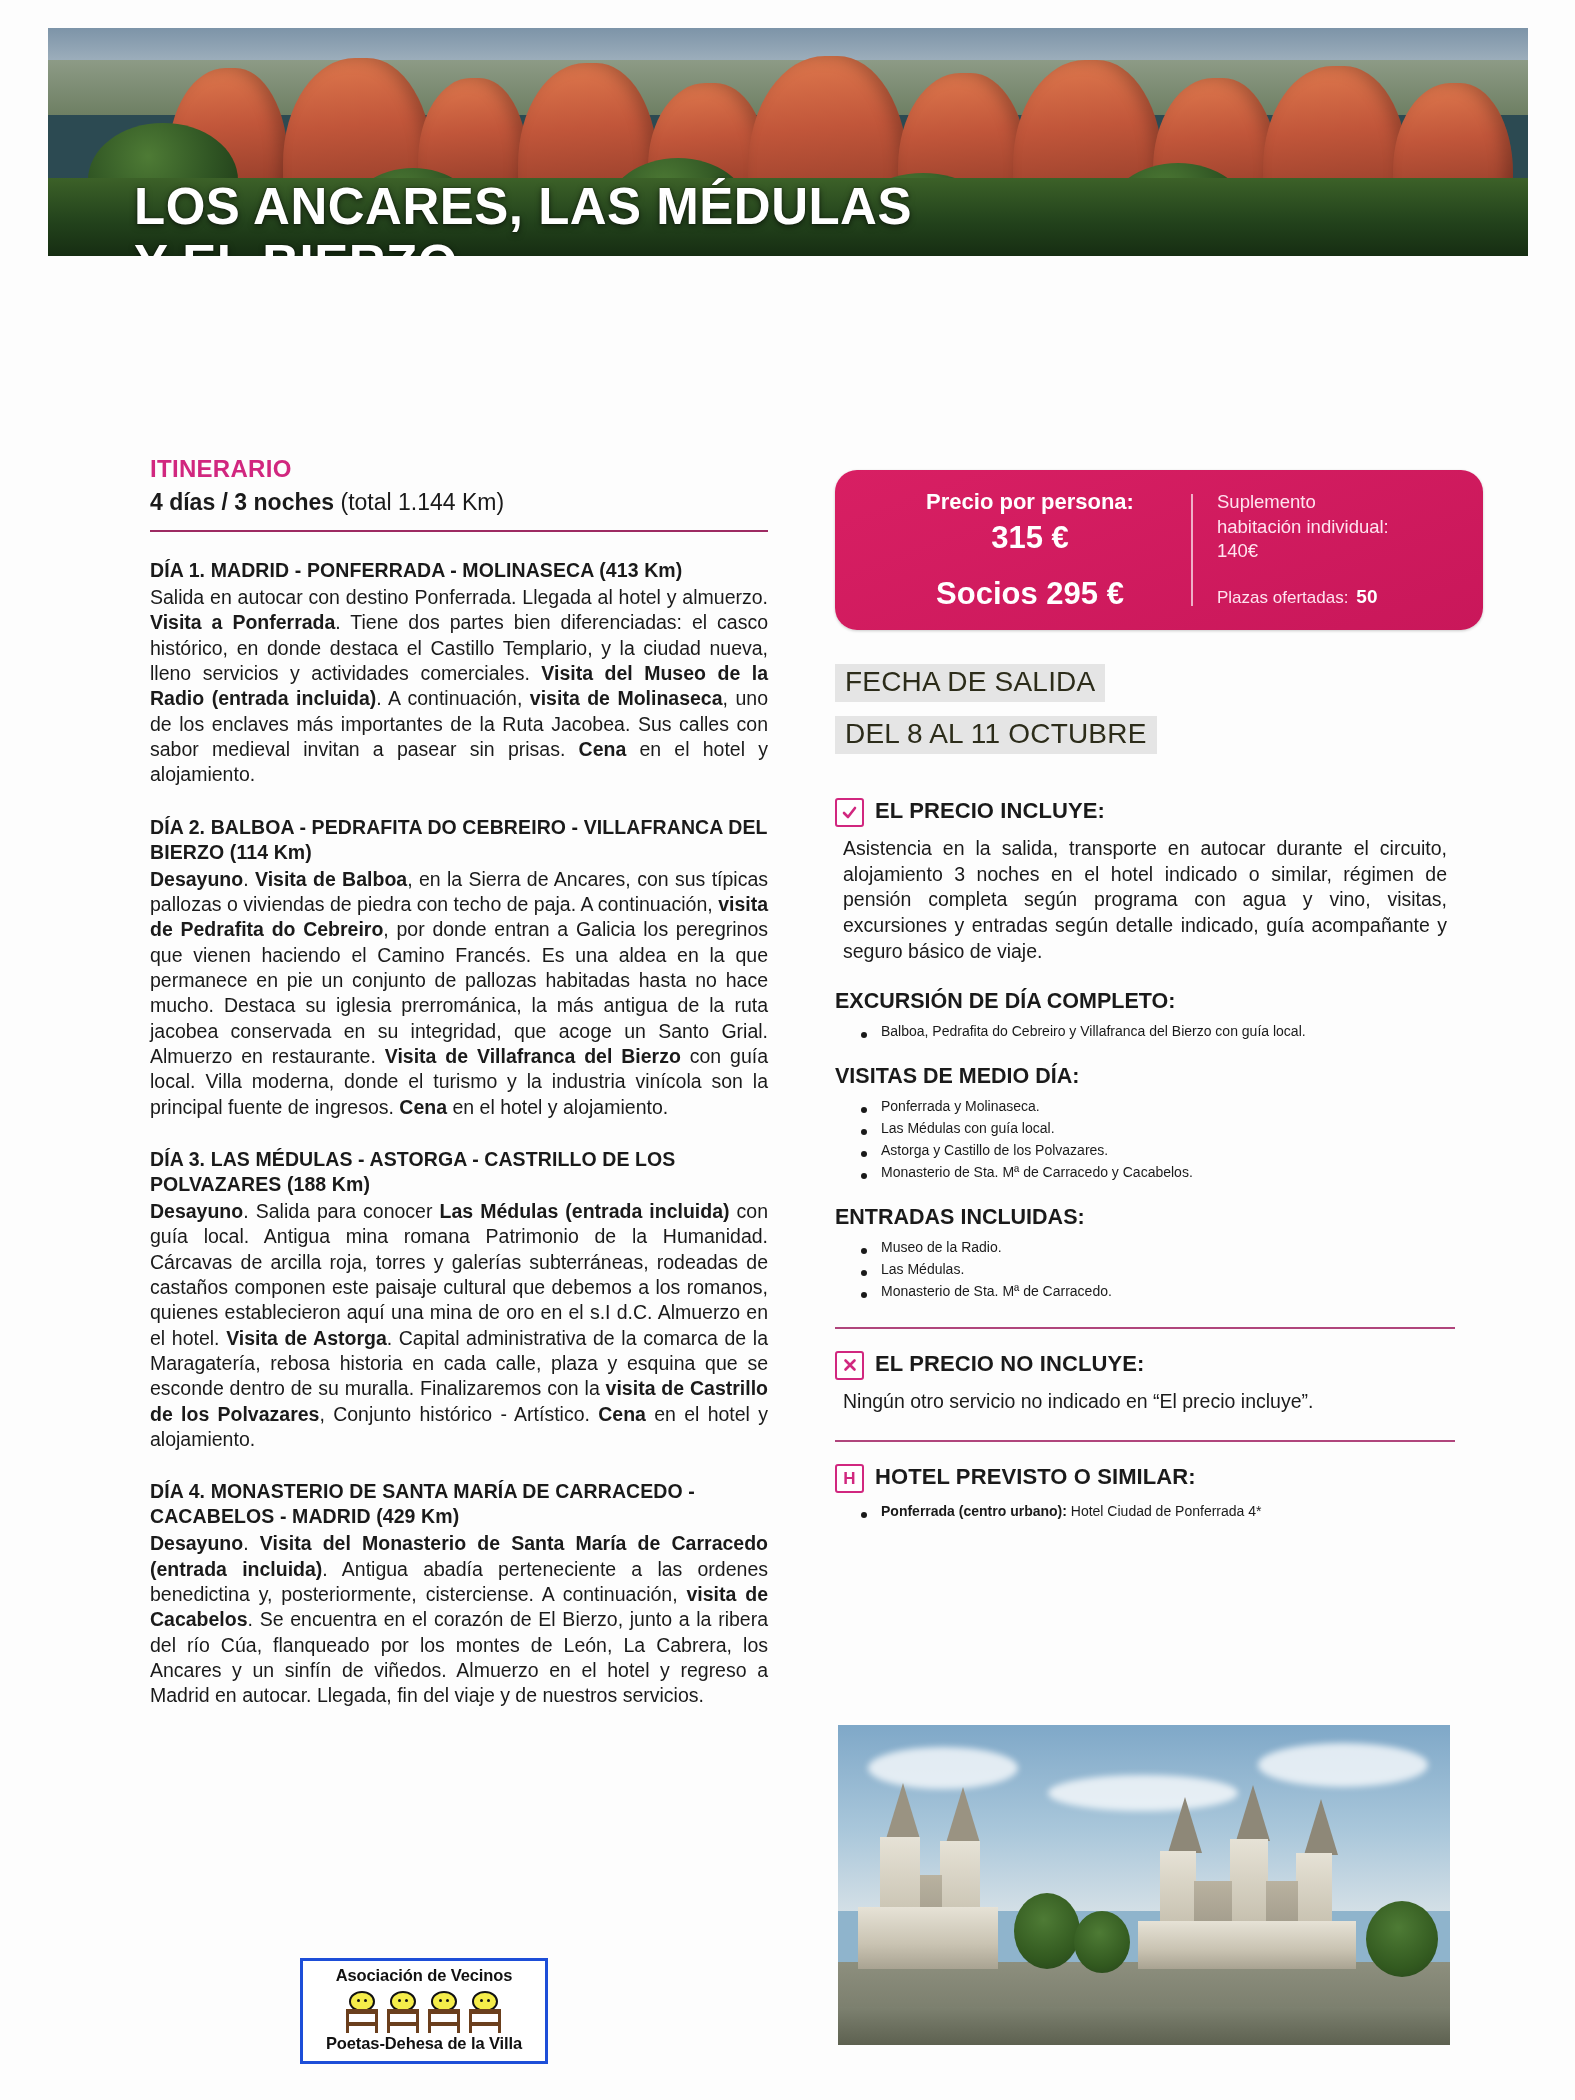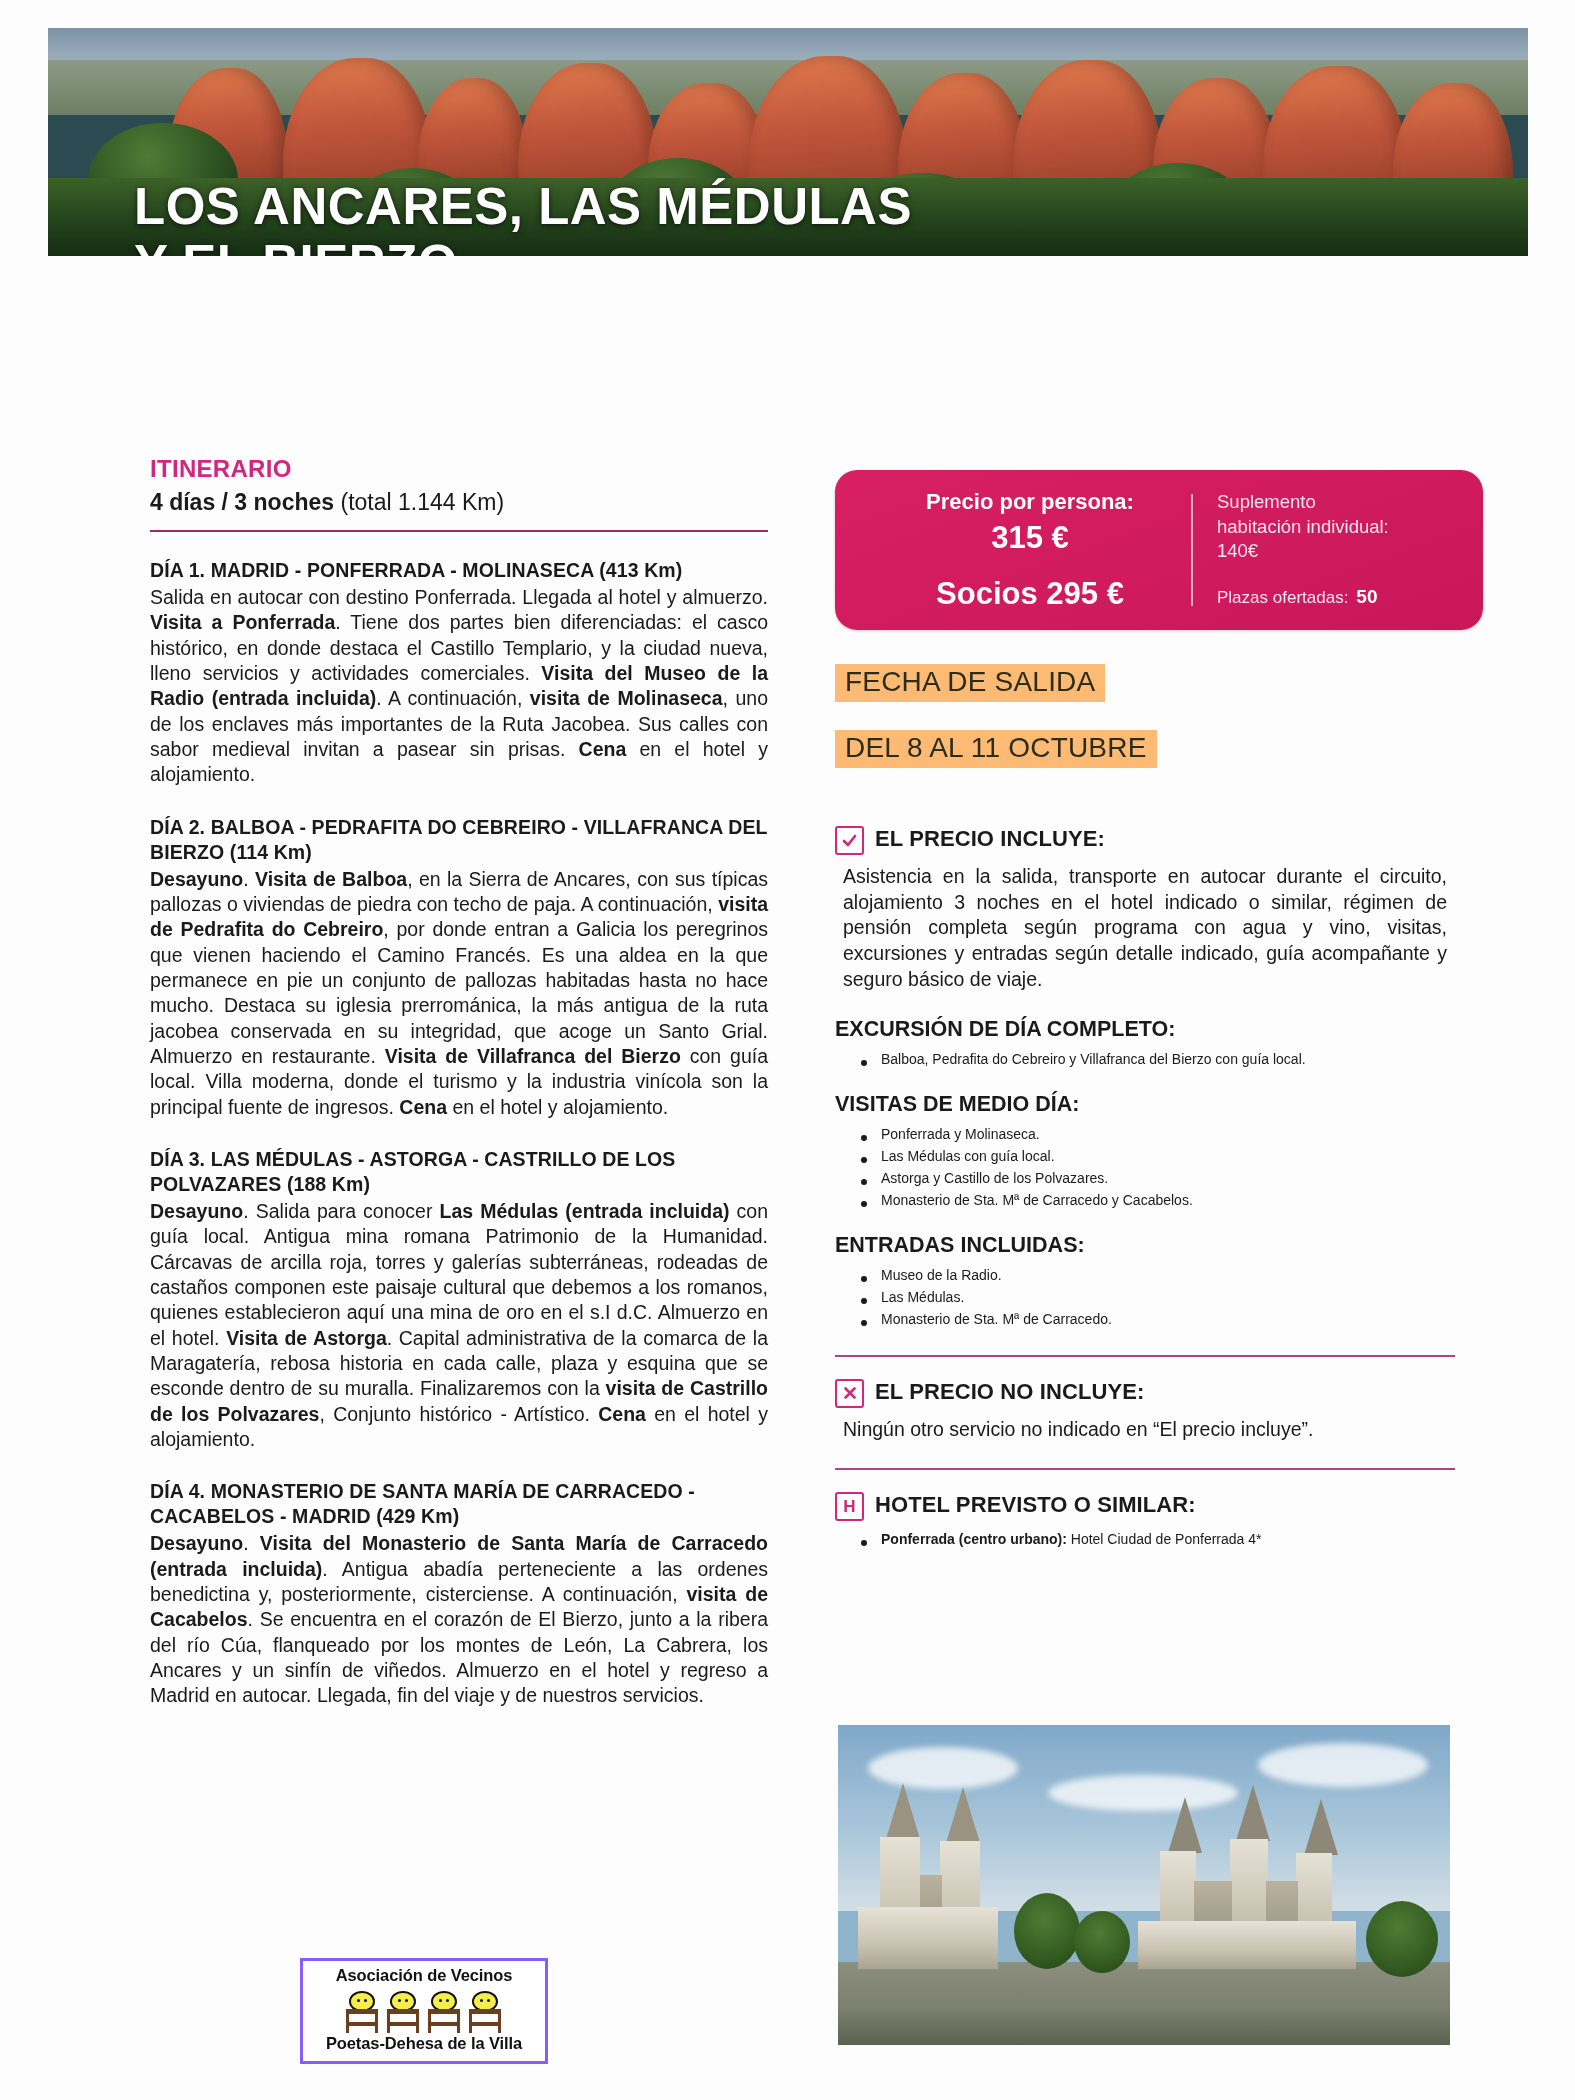--- a/index.html
+++ b/index.html
@@ -167,26 +167,26 @@
     color: #ffe3ef;
   }
   .price-right .supp { margin: 0 0 20px 0; white-space: pre-line; }
   .plazas-row { display: flex; align-items: baseline; gap: 8px; }
   .plazas-label { font-size: 17px; color: #ffe3ef; }
   .plazas-value { font-size: 19px; font-weight: bold; color: #ffffff; }
 
   .fecha-wrap { margin-top: 34px; }
   .fecha-line {
     display: inline-block;
-    background: #fdba74;
+    background: #e5e5e5;
     color: #2c2c1a;
     font-size: 28px;
     font-weight: normal;
     padding: 2px 10px 4px 10px;
-    margin-bottom: 28px;
+    margin-bottom: 14px;
     letter-spacing: .2px;
   }
 
   .blk { margin-top: 30px; }
   .blk-head {
     display: flex;
     align-items: flex-start;
     gap: 11px;
     margin-bottom: 9px;
   }
@@ -297,21 +297,21 @@
   }
 
   
   .logo {
     position: absolute;
     left: 300px;
     top: 1958px;
     width: 248px;
     height: 106px;
     background: #ffffff;
-    border: 3px solid #8b5cf6;
+    border: 3px solid #1d4ed8;
     box-sizing: border-box;
     text-align: center;
     padding-top: 5px;
   }
   .logo-top, .logo-bot {
     font-size: 16.5px;
     font-weight: bold;
     color: #111;
     letter-spacing: -.1px;
   }

